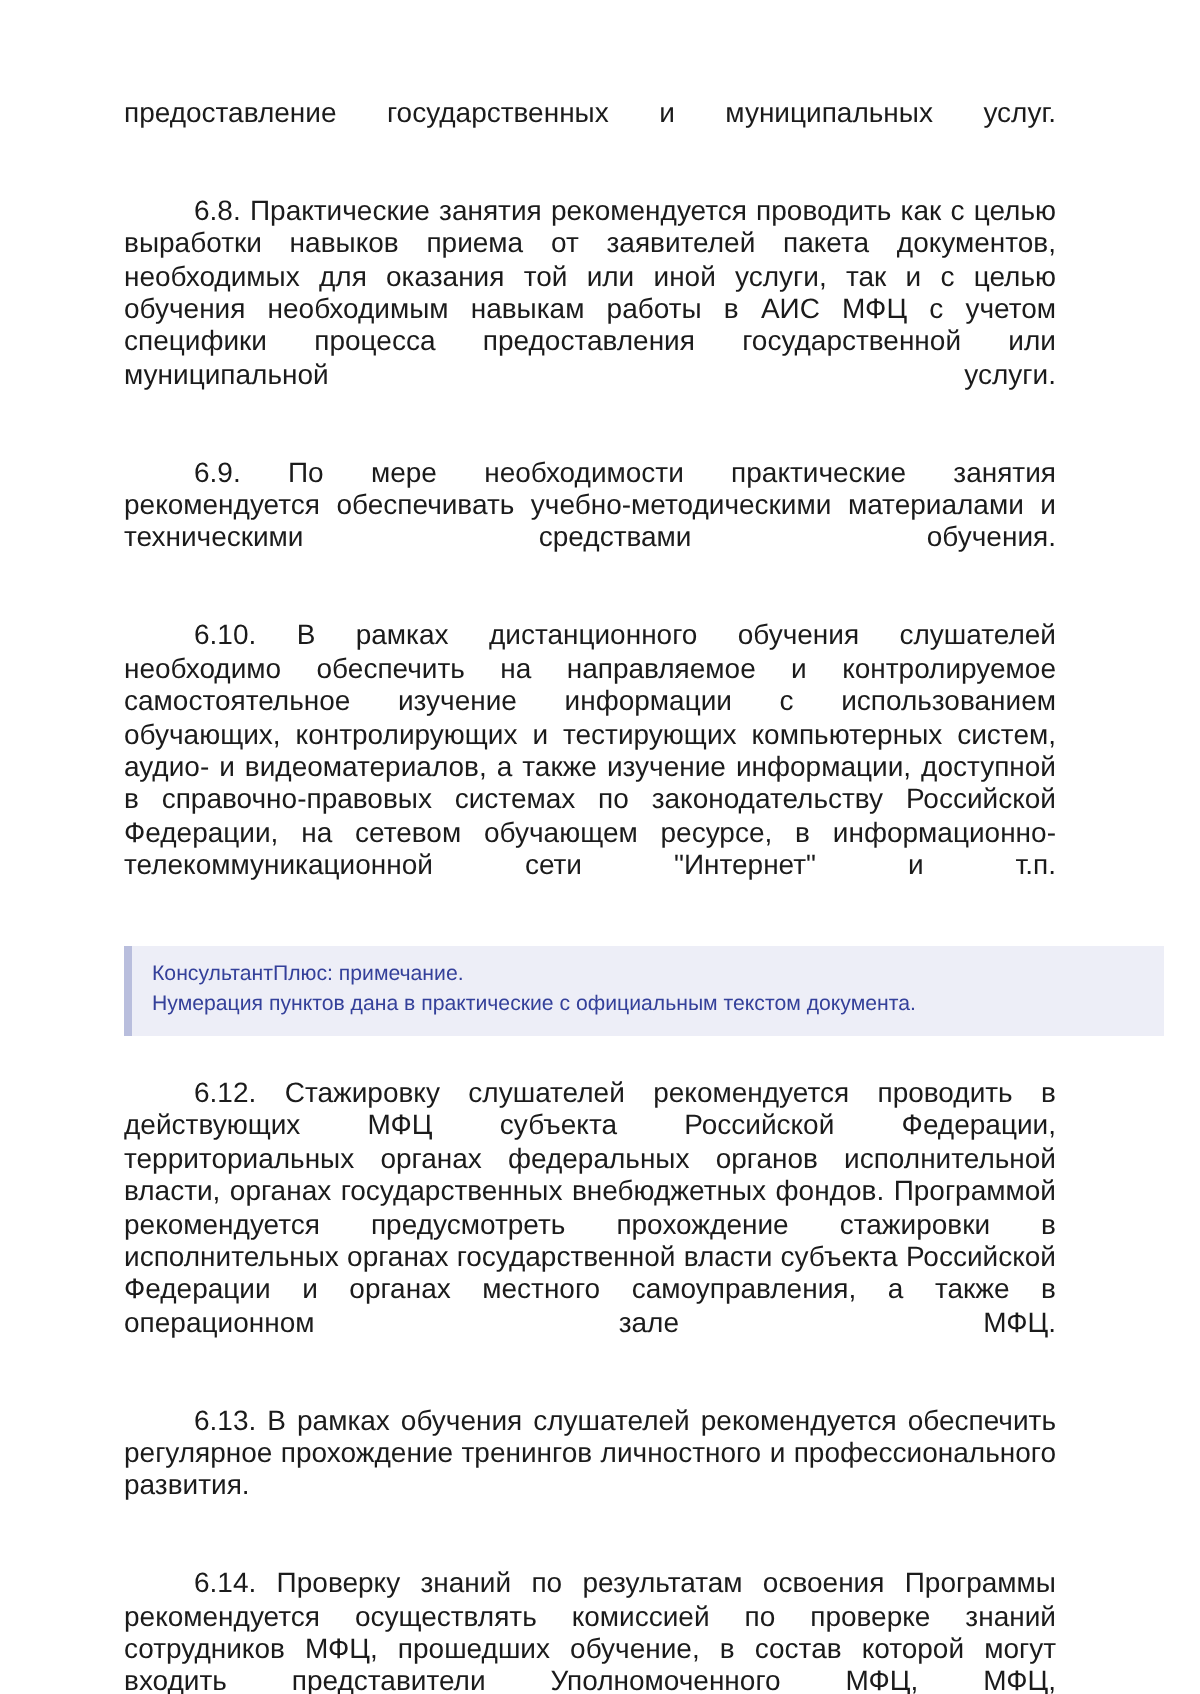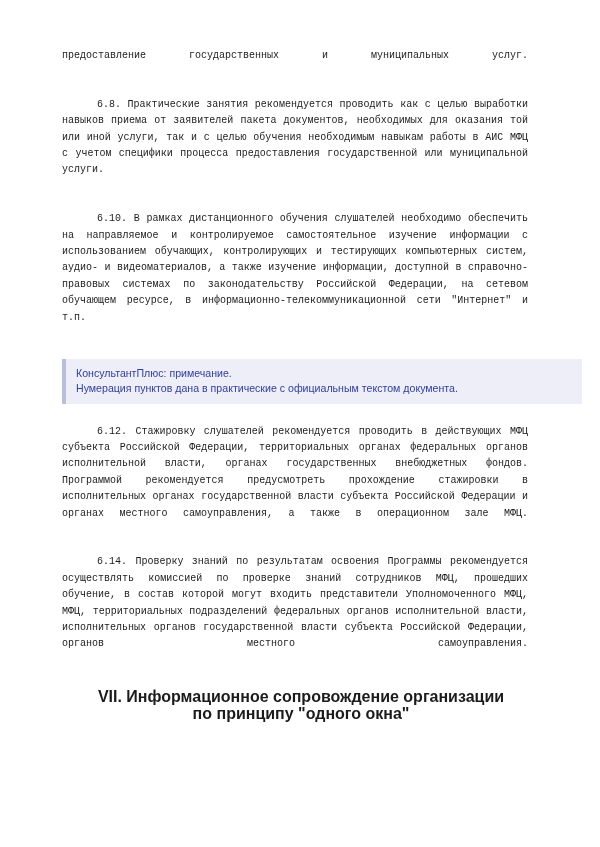--- a/index.html
+++ b/index.html
@@ -25,28 +25,27 @@
     padding: 48px 60px 0 62px;
   }
 
   .doc-body {
     width: 478px;
   }
 
   
   p.para {
     margin: 0 12px 16px 0;
-    font-size: 10px;
+    font-size: 14px;
     line-height: 16.4px;
     text-align: justify;
     text-justify: inter-word;
     color: #1b1b1b;
     -webkit-hyphens: none;
     hyphens: none;
-    font-family: Liberation Mono, monospace;
   }
 
   p.para.indent {
     text-indent: 35px;
   }
 
   p.para.continuation {
     text-indent: 0;
   }
 
@@ -93,30 +92,32 @@
 </head>
 <body>
 
 <div class="page">
   <div class="doc-body">
 
     <p class="para continuation">предоставление государственных и муниципальных услуг.</p>
 
     <p class="para indent">6.8. Практические занятия рекомендуется проводить как с целью выработки навыков приема от заявителей пакета документов, необходимых для оказания той или иной услуги, так и с целью обучения необходимым навыкам работы в АИС МФЦ с учетом специфики процесса предоставления государственной или муниципальной услуги.</p>
 
+    <p class="para indent">6.9. По мере необходимости практические занятия рекомендуется обеспечивать учебно-методическими материалами и техническими средствами обучения.</p>
 
     <p class="para indent">6.10. В рамках дистанционного обучения слушателей необходимо обеспечить на направляемое и контролируемое самостоятельное изучение информации с использованием обучающих, контролирующих и тестирующих компьютерных систем, аудио- и видеоматериалов, а также изучение информации, доступной в справочно-правовых системах по законодательству Российской Федерации, на сетевом обучающем ресурсе, в информационно-телекоммуникационной сети "Интернет" и т.п.</p>
 
     <div class="note-box">
       <p class="note-line">КонсультантПлюс: примечание.</p>
       <p class="note-line">Нумерация пунктов дана в практические с официальным текстом документа.</p>
     </div>
 
     <p class="para indent">6.12. Стажировку слушателей рекомендуется проводить в действующих МФЦ субъекта Российской Федерации, территориальных органах федеральных органов исполнительной власти, органах государственных внебюджетных фондов. Программой рекомендуется предусмотреть прохождение стажировки в исполнительных органах государственной власти субъекта Российской Федерации и органах местного самоуправления, а также в операционном зале МФЦ.</p>
 
+    <p class="para indent">6.13. В рамках обучения слушателей рекомендуется обеспечить регулярное прохождение тренингов личностного и профессионального развития.</p>
 
     <p class="para indent">6.14. Проверку знаний по результатам освоения Программы рекомендуется осуществлять комиссией по проверке знаний сотрудников МФЦ, прошедших обучение, в состав которой могут входить представители Уполномоченного МФЦ, МФЦ, территориальных подразделений федеральных органов исполнительной власти, исполнительных органов государственной власти субъекта Российской Федерации, органов местного самоуправления.</p>
 
     <div class="section-heading">
       <span class="hline">VII. Информационное сопровождение организации</span>
       <span class="hline">по принципу "одного окна"</span>
     </div>
 
   </div>
 </div>

